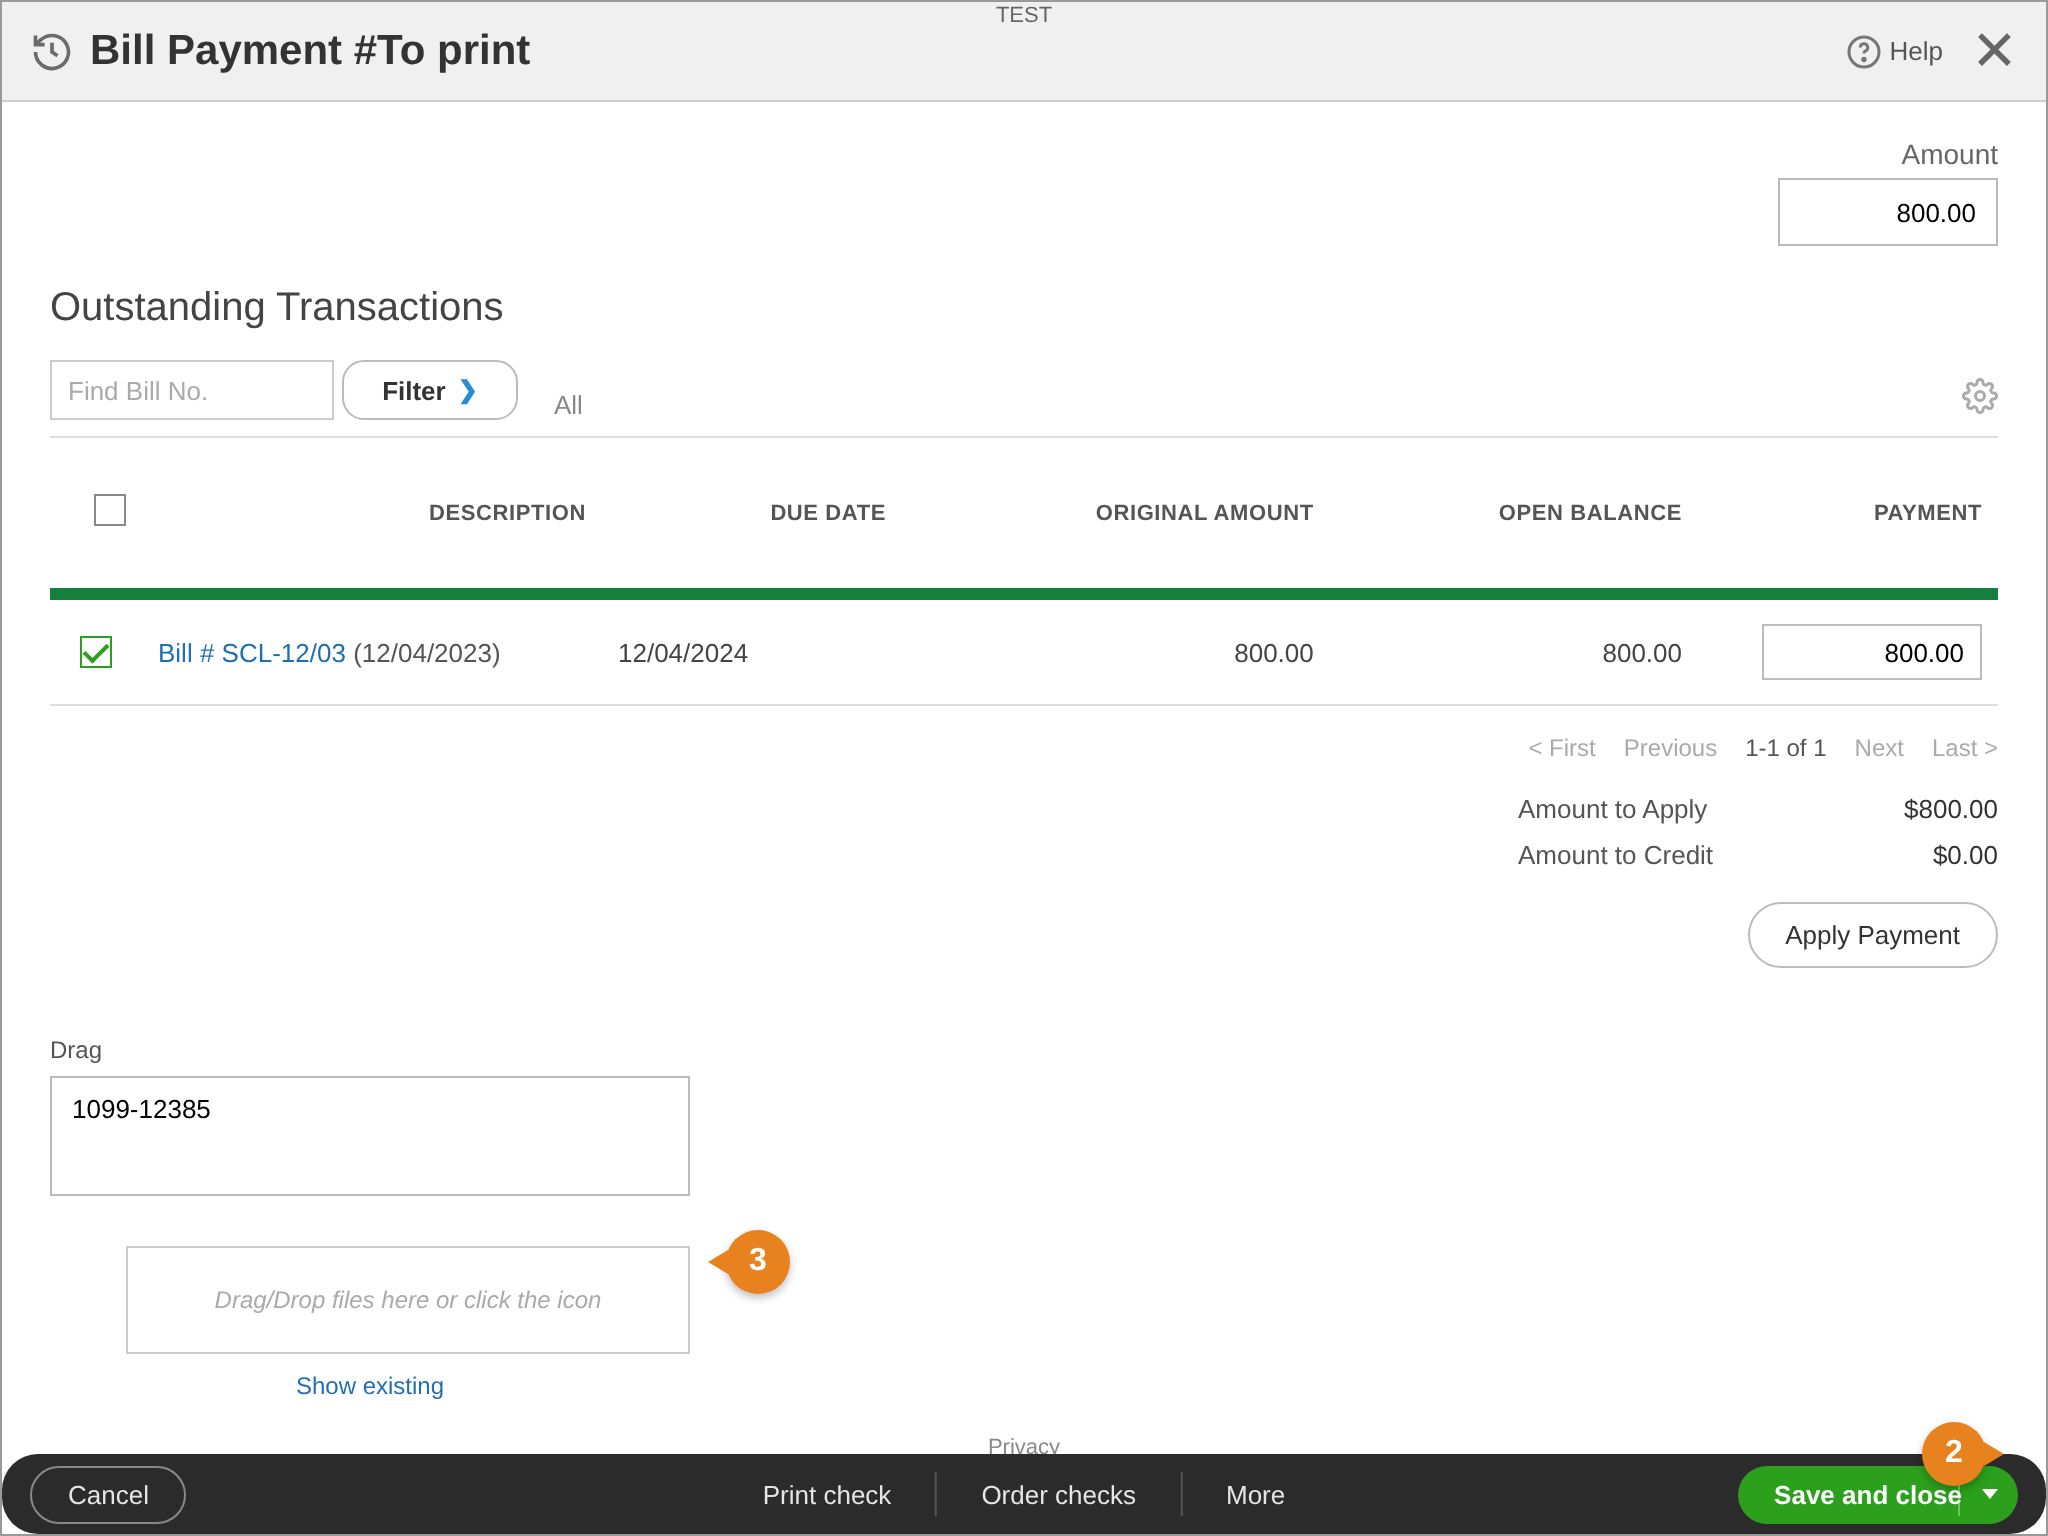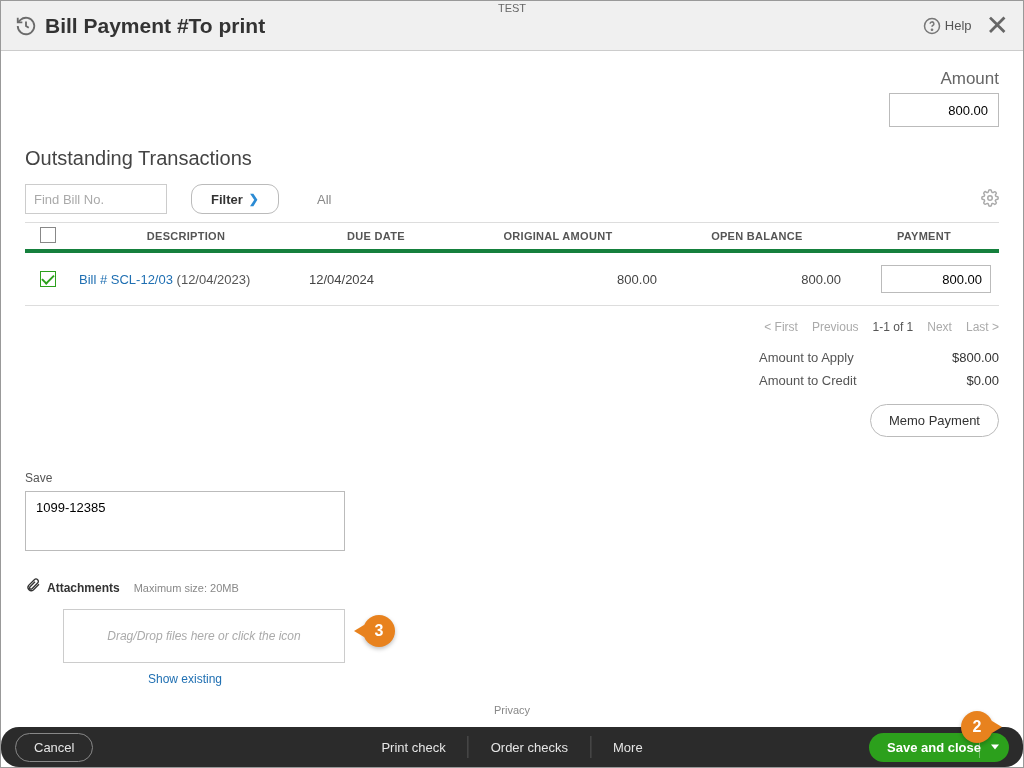--- a/index.html
+++ b/index.html
@@ -33,45 +33,45 @@
   .help-group { display:flex; align-items:center; gap:4px; color:#555; cursor:pointer;}
   .close-x { font-size: 28px; color:#666; cursor:pointer; font-weight:300; line-height:1;}
   .scroll-area {
     position: absolute; top:50px; bottom:40px; left:0; right:0;
     overflow-y: scroll; padding: 18px 24px 0 24px;
   }
   .scroll-area::-webkit-scrollbar { width:16px; }
   .scroll-area::-webkit-scrollbar-track { background:#f0f0f0; }
   .scroll-area::-webkit-scrollbar-thumb { background:#c8c8c8; border:2px solid #f0f0f0; border-radius:2px;}
   .amount-block { text-align:right; margin-bottom:20px;}
-  .amount-label { font-size:17px; color:#666; margin-bottom:4px; display:block;}
+  .amount-label { font-size:14px; color:#666; margin-bottom:4px; display:block;}
   .amount-input {
     width:110px; height:34px; border:1px solid #bbb; text-align:right;
     padding:0 10px; font-size:13px;
   }
   .section-title { font-size:20px; font-weight:400; color:#444; margin-bottom:14px;}
-  .filter-row { display:flex; align-items:center; gap:24px; margin-bottom:8px;}
+  .filter-row { display:flex; align-items:flex-end; gap:4px; margin-bottom:8px;}
   .find-input {
     width:142px; height:30px; border:1px solid #ccc; padding:0 8px;
     font-size:13px; color:#888;
   }
   .find-input::placeholder { color:#aaa; font-style:normal;}
   .filter-btn {
     width:88px; height:30px; border:1px solid #bbb; border-radius:11px;
     background:#fff; display:flex; align-items:center; justify-content:center;
     gap:6px; font-weight:600; color:#333; cursor:pointer;
   }
   .filter-btn .chev { color:#2b8bd4; font-size:12px;}
   .filter-all { margin-left:14px; color:#888; font-size:13px;}
   .gear-slot { margin-left:auto; color:#aaa; cursor:pointer;}
   .gear-slot svg { width:18px; height:18px;}
   table.txn { width:100%; border-collapse:collapse; margin-top:4px;}
   table.txn th {
-    text-align:center; font-size:11px; font-weight:700; color:#555;
-    padding:4px 8px; border-top:1px solid #ddd; border-bottom:4px solid #15803d;
+    text-align:right; font-size:11px; font-weight:700; color:#555;
+    padding:28px 8px; border-top:1px solid #ddd; border-bottom:6px solid #15803d;
     letter-spacing:0.3px;
   }
   table.txn td {
     padding:12px 8px; border-bottom:1px solid #ddd; font-size:13px; color:#444;
   }
   .col-check { width:46px; text-align:center;}
   .col-desc { width:230px;}
   .col-due { width:150px;}
   .col-right { text-align:right;}
   .hdr-checkbox, .row-checkbox {
@@ -256,38 +256,29 @@
 
   <div class="summary">
     <div class="summary-row">
       <span class="lbl">Amount to Apply</span>
       <span class="val">$800.00</span>
     </div>
     <div class="summary-row">
       <span class="lbl">Amount to Credit</span>
       <span class="val">$0.00</span>
     </div>
-    <button class="clear-btn">Memo Payment</button>
+    <button class="clear-btn">Apply Payment</button>
   </div>
 
   <div class="memo-area">
-    <span class="memo-label">Save</span>
+    <span class="memo-label">Drag</span>
     <textarea class="memo-field" style="">1099-12385</textarea>
   </div>
 
   <div class="attach-area">
-    <div class="attach-head">
-      <span class="clip">
-        <svg width="16" height="18" viewBox="0 0 24 24" fill="none" stroke="#333" stroke-width="2">
-          <path d="M21 11l-8.5 8.5a5 5 0 0 1-7-7L14 4a3.5 3.5 0 0 1 5 5l-8.5 8.5a2 2 0 0 1-3-3L15 7"></path>
-        </svg>
-      </span>
-      <span class="lbl">Attachments</span>
-      <span class="max">Maximum size: 20MB</span>
-    </div>
     <div class="dropzone">
       <span>Drag/Drop files here or click the icon</span>
     </div>
     <div class="show-existing">
       <a>Show existing</a>
     </div>
   </div>
 
   <div class="privacy">Privacy</div>
 

